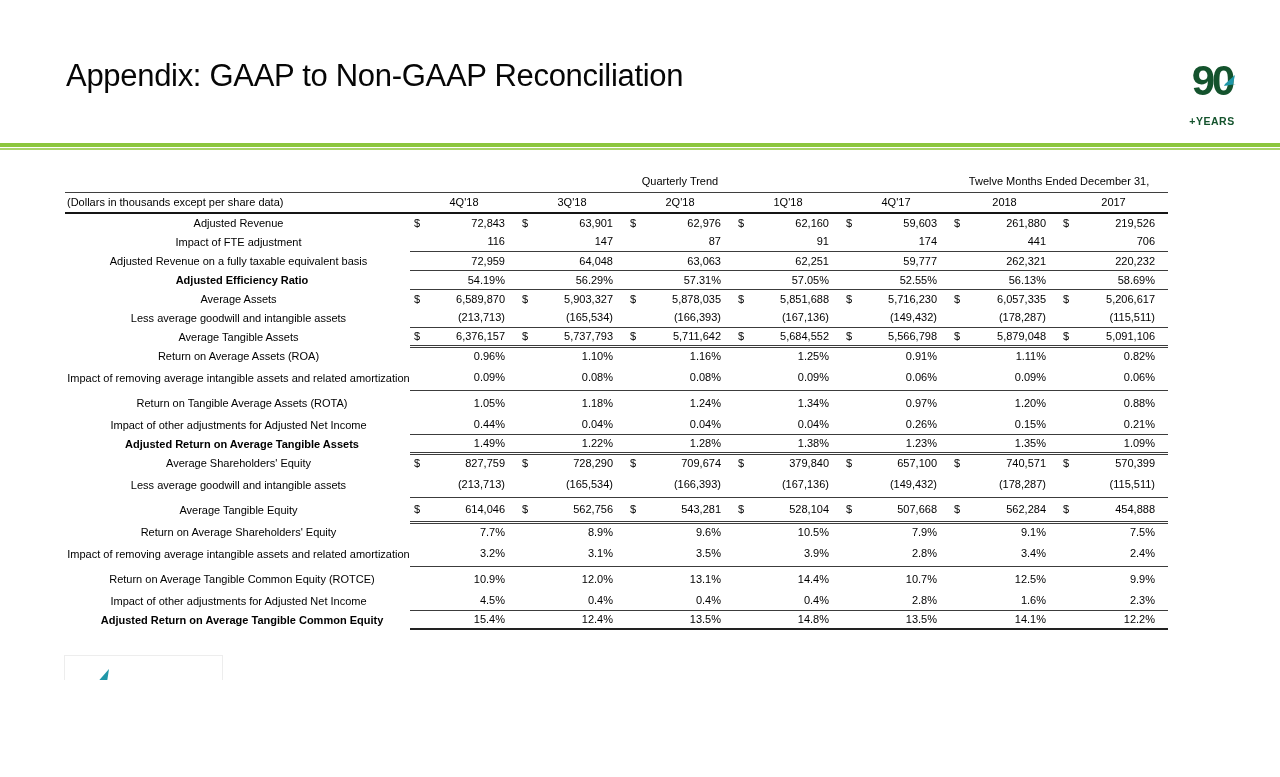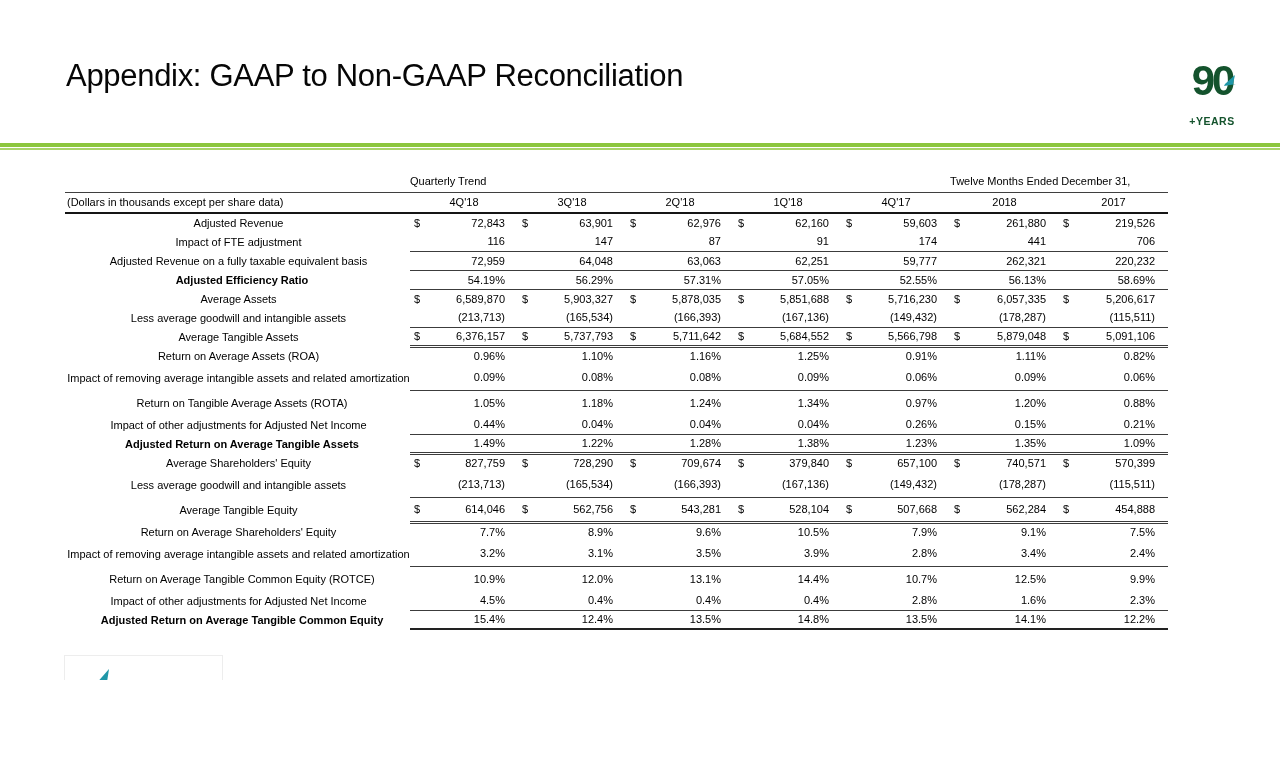--- a/index.html
+++ b/index.html
@@ -15,21 +15,21 @@
   .logo90 { position:absolute; left:1184px; top:60px; width:56px; text-align:center; line-height:1; }
   .logo90 .num { font-size:42px; font-weight:800; letter-spacing:-3px; position:relative; display:inline-block; }
   .logo90 .sail90 { position:absolute; right:3px; top:13px; }
   .logo90 .yrs { display:block; font-size:10.5px; font-weight:800; letter-spacing:0.5px; margin-top:14px; }
 
   
   table.recon { position:absolute; left:65px; top:171px; width:1103px; border-collapse:collapse; table-layout:fixed;
                 font-size:11px; color:#000; }
   td { padding:0; height:19px; vertical-align:middle; white-space:nowrap; overflow:hidden; }
   tr.tall td { height:25px; }
-  td.gh { text-align:left; border-bottom:1px solid #3f3f3f; height:21px; font-size:11px; }
+  td.gh { text-align:center; border-bottom:1px solid #3f3f3f; height:21px; font-size:11px; }
   td.ghe { border-bottom:1px solid #3f3f3f; }
   td.ch { text-align:center; border-bottom:2px solid #151515; height:21px; }
   td.ch.lblh { text-align:left; padding-left:2px; }
   td.lbl { text-align:center; padding-left:2px; }
   td.lbl.ind { padding-left:9px; }
   td.lbl.bold { font-weight:700; }
   td.num { text-align:right; padding-right:13px; }
   td.num .dlr { float:left; padding-left:4px; text-align:left; }
   td.num.single { border-bottom:1px solid #3c3c3c; }
   td.num.double { border-bottom:3px double #3c3c3c; }

